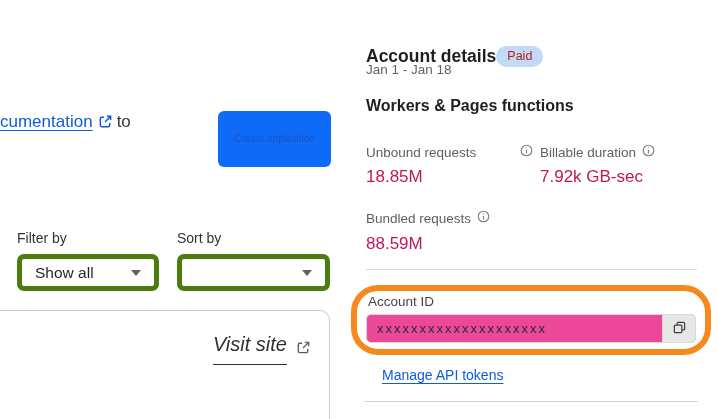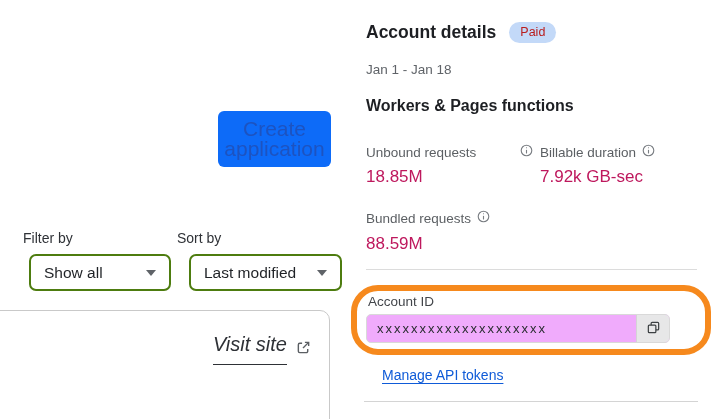--- a/index.html
+++ b/index.html
@@ -11,32 +11,32 @@
   .abs { position:absolute; }
 
   
   .intro { left:0; top:109px; font-size:17px; line-height:26px; color:#33363b; white-space:nowrap; }
   .intro-link { color:#0f5bd8; text-decoration:underline; text-underline-offset:3px; cursor:pointer; }
   .inline-icon { display:inline-block; vertical-align:-2px; margin:0 4px 0 5px; }
 
   .create-btn {
     left:218px; top:111px; width:113px; height:56px;
     background:#0d6bf8; color:#1d53c0; border:none; border-radius:6px;
-    font-family:inherit; font-size:21px; line-height:20px; text-align:center;
+    font-family:inherit; font-size:10px; line-height:20px; text-align:center;
     display:flex; align-items:center; justify-content:center; cursor:pointer;
   }
 
   .field-label { font-size:14px; color:#2f3237; }
-  .flabel1 { left:23px;  top:230px;text-align:right; }
+  .flabel1 { left:17px;  top:230px;text-align:right; }
   .flabel2 { left:177px; top:230px; }
 
   .dropdown {
-    top:254px; height:37px; border:2px solid #4d7c0f; border-radius:7px;
+    top:254px; height:37px; border:5px solid #4d7c0f; border-radius:7px;
     background:#fff; display:flex; align-items:center; padding:0 13px;
-    font-size:15.5px; color:#1f2226; cursor:pointer;margin-left:12px;
+    font-size:15.5px; color:#1f2226; cursor:pointer;
   }
   .dd1 { left:17px;  width:142px; }
   .dd2 { left:177px; width:153px; }
   .dd-caret {
     margin-left:auto; width:0; height:0;
     border-left:5px solid transparent; border-right:5px solid transparent;
     border-top:6px solid #5f6368;
   }
 
   .site-card {
@@ -46,21 +46,21 @@
   .visit-site {
     position:absolute; top:22px; right:18px;
     display:flex; align-items:center; gap:9px; cursor:pointer;
   }
   .visit-site-text {
     font-size:20px; color:#2e3136;
     border-bottom:1.5px solid #2e3136; padding-bottom:8px;font-style:italic;
   }
 
   
-  .acct-title-row { left:366px; top:22px; display:flex; align-items:center; gap:13px; }
+  .acct-title-row { left:366px; top:46px; display:flex; align-items:center; }
   .acct-title { font-size:17.5px; font-weight:bold; color:#1d1f23; }
   .plan-badge {
     background:#c3d9f8; color:#b91c1c; font-size:12.5px;
     padding:4px 11px; border-radius:999px; line-height:1;
   }
   .date-range { left:366px; top:62px; font-size:13.5px; color:#5f6368; }
   .section-title { left:366px; top:97px; font-size:16px; font-weight:bold; color:#1d1f23; }
 
   .metric-label { font-size:13.5px; color:#5b5f63; display:flex; align-items:center; gap:6px; }
   .metric-value { font-size:17px; color:#be185d; }
@@ -72,55 +72,61 @@
   .hr1 { left:366px; top:269px; width:331px; }
   .hr2 { left:364px; top:401px; width:334px; background:#d4d4d4; }
 
   .highlight-ring {
     left:351px; top:285px; width:360px; height:70px;
     border:6px solid #f6891d; border-radius:27px; pointer-events:none;
   }
 
   .acct-id-label { left:368px; top:294px; font-size:13.5px; color:#43464b; }
   .acct-id-group {
-    left:366px; top:314px; width:304px; height:29px; display:flex;
-    border:1px solid #d9d9d9; border-radius:5px; background:#f0abfc; overflow:hidden;
+    left:366px; top:314px; width:330px; height:29px; display:flex;
+    border:1px solid #d9d9d9; border-radius:5px; background:#ec4899; overflow:hidden;
   }
   .acct-id-input {
     flex:1; border:none; background:transparent; outline:none;
     font-family:"Liberation Sans", sans-serif; font-size:13px; letter-spacing:2px;
     color:#2a2d31; padding:0 8px 0 10px;
   }
   .copy-btn {
     width:33px; border:none; border-left:1px solid #d4d4d5; background:#e7e7e8;
     display:flex; align-items:center; justify-content:center; cursor:pointer;
   }
 
   .manage-link {
     left:366px; top:367px; font-size:14px; color:#0f5bd8;
     text-decoration:underline; text-underline-offset:3px; cursor:pointer;margin-left:16px;
   }
 </style>
 </head>
 <body>
 
 <div class="abs intro">
+  <div>
+    <span class="intro-link">cumentation</span><span class="inline-icon"><svg width="15" height="15" viewBox="0 0 16 16" fill="none" stroke="#0f5bd8" stroke-width="1.6">
+          <path d="M6.5 3.5H4A1.5 1.5 0 0 0 2.5 5v7A1.5 1.5 0 0 0 4 13.5h7a1.5 1.5 0 0 0 1.5-1.5V9.5"></path>
+          <path d="M9.5 2.5H13.5V6.5"></path>
+          <path d="M13.2 2.8 7.5 8.5"></path>
+        </svg></span><span>to</span>
+  </div>
 </div>
 
 <button class="abs create-btn">Create application</button>
 
 <div class="abs field-label flabel1">Filter by</div>
 <div class="abs field-label flabel2">Sort by</div>
 
 <div class="abs dropdown dd1">
   <span>Show all</span>
   <span class="dd-caret"></span>
 </div>
 <div class="abs dropdown dd2">
-  <span>Last modified</span>
   <span class="dd-caret"></span>
 </div>
 
 <div class="abs site-card">
   <div class="visit-site">
     <span class="visit-site-text">Visit site</span>
     <span><svg width="15" height="15" viewBox="0 0 16 16" fill="none" stroke="#5b5f63" stroke-width="1.5">
           <path d="M6.5 3.5H4A1.5 1.5 0 0 0 2.5 5v7A1.5 1.5 0 0 0 4 13.5h7a1.5 1.5 0 0 0 1.5-1.5V9.5"></path>
           <path d="M9.5 2.5H13.5V6.5"></path>
           <path d="M13.2 2.8 7.5 8.5"></path>

